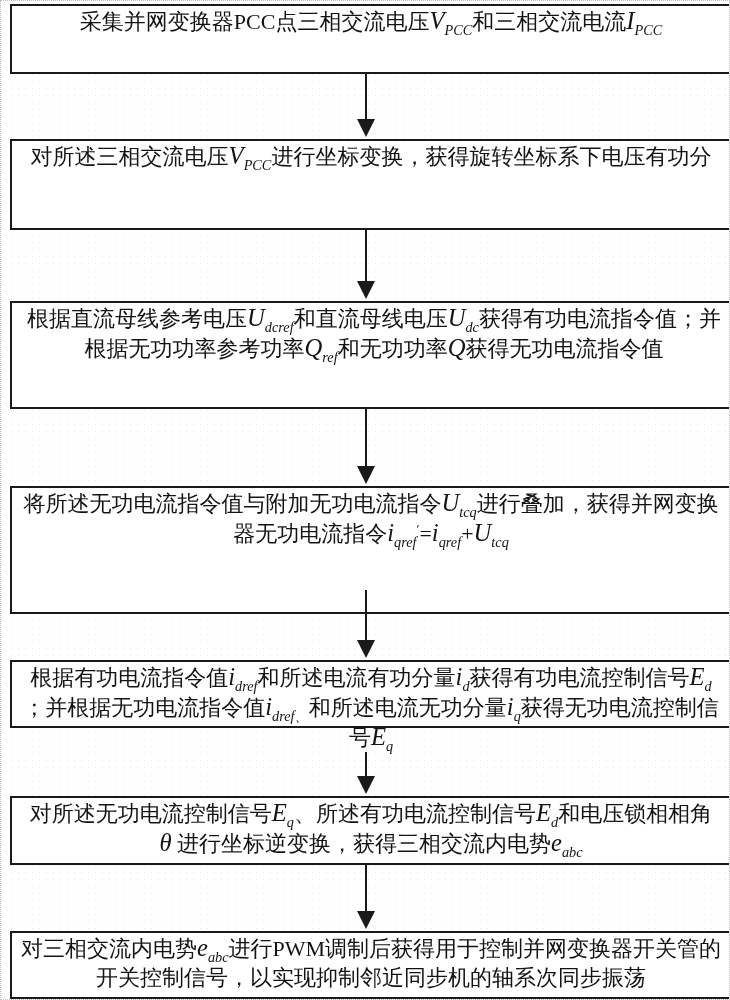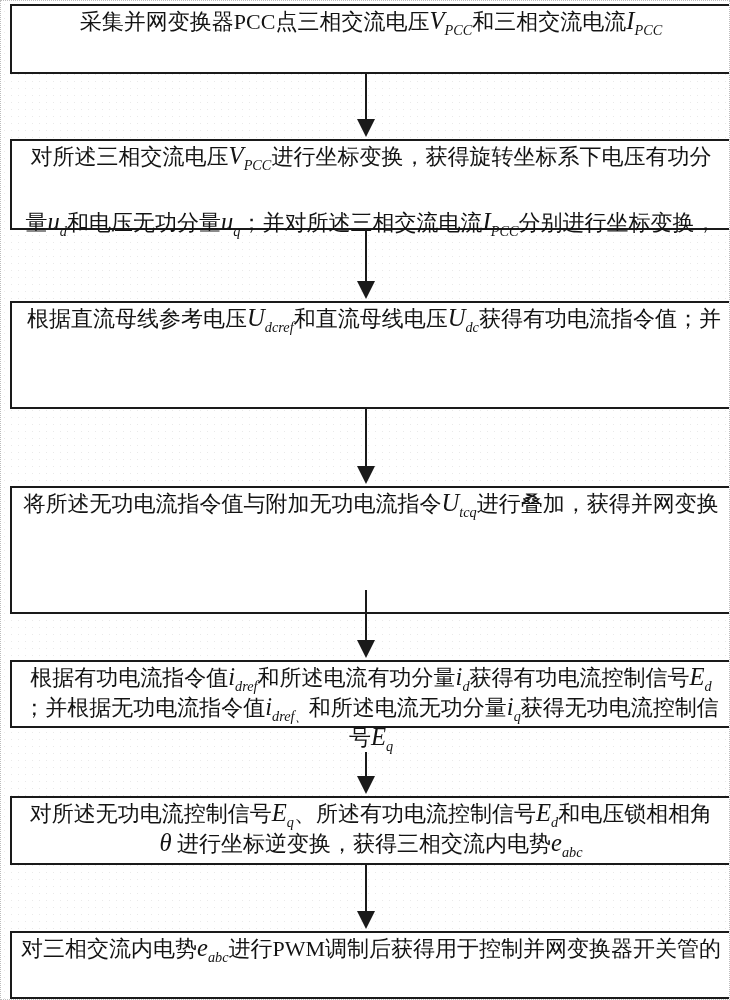--- a/index.html
+++ b/index.html
@@ -84,39 +84,40 @@
       <div class="ln">采集并网变换器PCC点三相交流电压<span class="var">V<sub>PCC</sub></span>和三相交流电流<span class="var">I<sub>PCC</sub></span></div>
     </div>
 
   <div class="arrow a1">
     <div class="shaft"></div>
     <div class="head"></div>
   </div>
 
   <div class="box b2">
       <div class="ln">对所述三相交流电压<span class="var">V<sub>PCC</sub></span>进行坐标变换，获得旋转坐标系下电压有功分</div>
-      <div class="ln">量<span class="var">u<sub>d</sub></span>和电压无功分量<span class="var">u<sub>q</sub></span>；并对所述三相交流电流<span class="var">I<sub>PCC</sub></span>分别进行坐标变换，</div>
     </div>
 
   <div class="arrow a2">
     <div class="shaft"></div>
     <div class="head"></div>
   </div>
 
   <div class="box b3">
       <div class="ln">根据直流母线参考电压<span class="var">U<sub>dcref</sub></span>和直流母线电压<span class="var">U<sub>dc</sub></span>获得有功电流指令值；并</div>
+      <div class="ln">根据无功功率参考功率<span class="var">Q<sub>ref</sub></span>和无功功率<span class="var">Q</span>获得无功电流指令值</div>
     </div>
 
   <div class="arrow a3">
     <div class="shaft"></div>
     <div class="head"></div>
   </div>
 
   <div class="box b4">
       <div class="ln">将所述无功电流指令值与附加无功电流指令<span class="var">U<sub>tcq</sub></span>进行叠加，获得并网变换</div>
+      <div class="ln">器无功电流指令<span class="var">i<sub>qref</sub></span><sup>′</sup>=<span class="var">i<sub>qref</sub></span>+<span class="var">U<sub>tcq</sub></span></div>
     </div>
 
   <div class="arrow a4">
     <div class="shaft"></div>
     <div class="head"></div>
   </div>
 
   <div class="box b5">
       <div class="ln">根据有功电流指令值<span class="var">i<sub>dref</sub></span>和所述电流有功分量<span class="var">i<sub>d</sub></span>获得有功电流控制信号<span class="var">E<sub>d</sub></span></div>
       <div class="ln">；并根据无功电流指令值<span class="var">i<sub>dref、</sub></span>和所述电流无功分量<span class="var">i<sub>q</sub></span>获得无功电流控制信</div>
@@ -133,15 +134,16 @@
       <div class="ln"><span class="var">θ</span> 进行坐标逆变换，获得三相交流内电势<span class="var">e<sub>abc</sub></span></div>
     </div>
 
   <div class="arrow a6">
     <div class="shaft"></div>
     <div class="head"></div>
   </div>
 
   <div class="box b7">
       <div class="ln">对三相交流内电势<span class="var">e<sub>abc</sub></span>进行PWM调制后获得用于控制并网变换器开关管的</div>
+      <div class="ln">开关控制信号，以实现抑制邻近同步机的轴系次同步振荡</div>
     </div>
 
 </div>
 
 </body></html>

